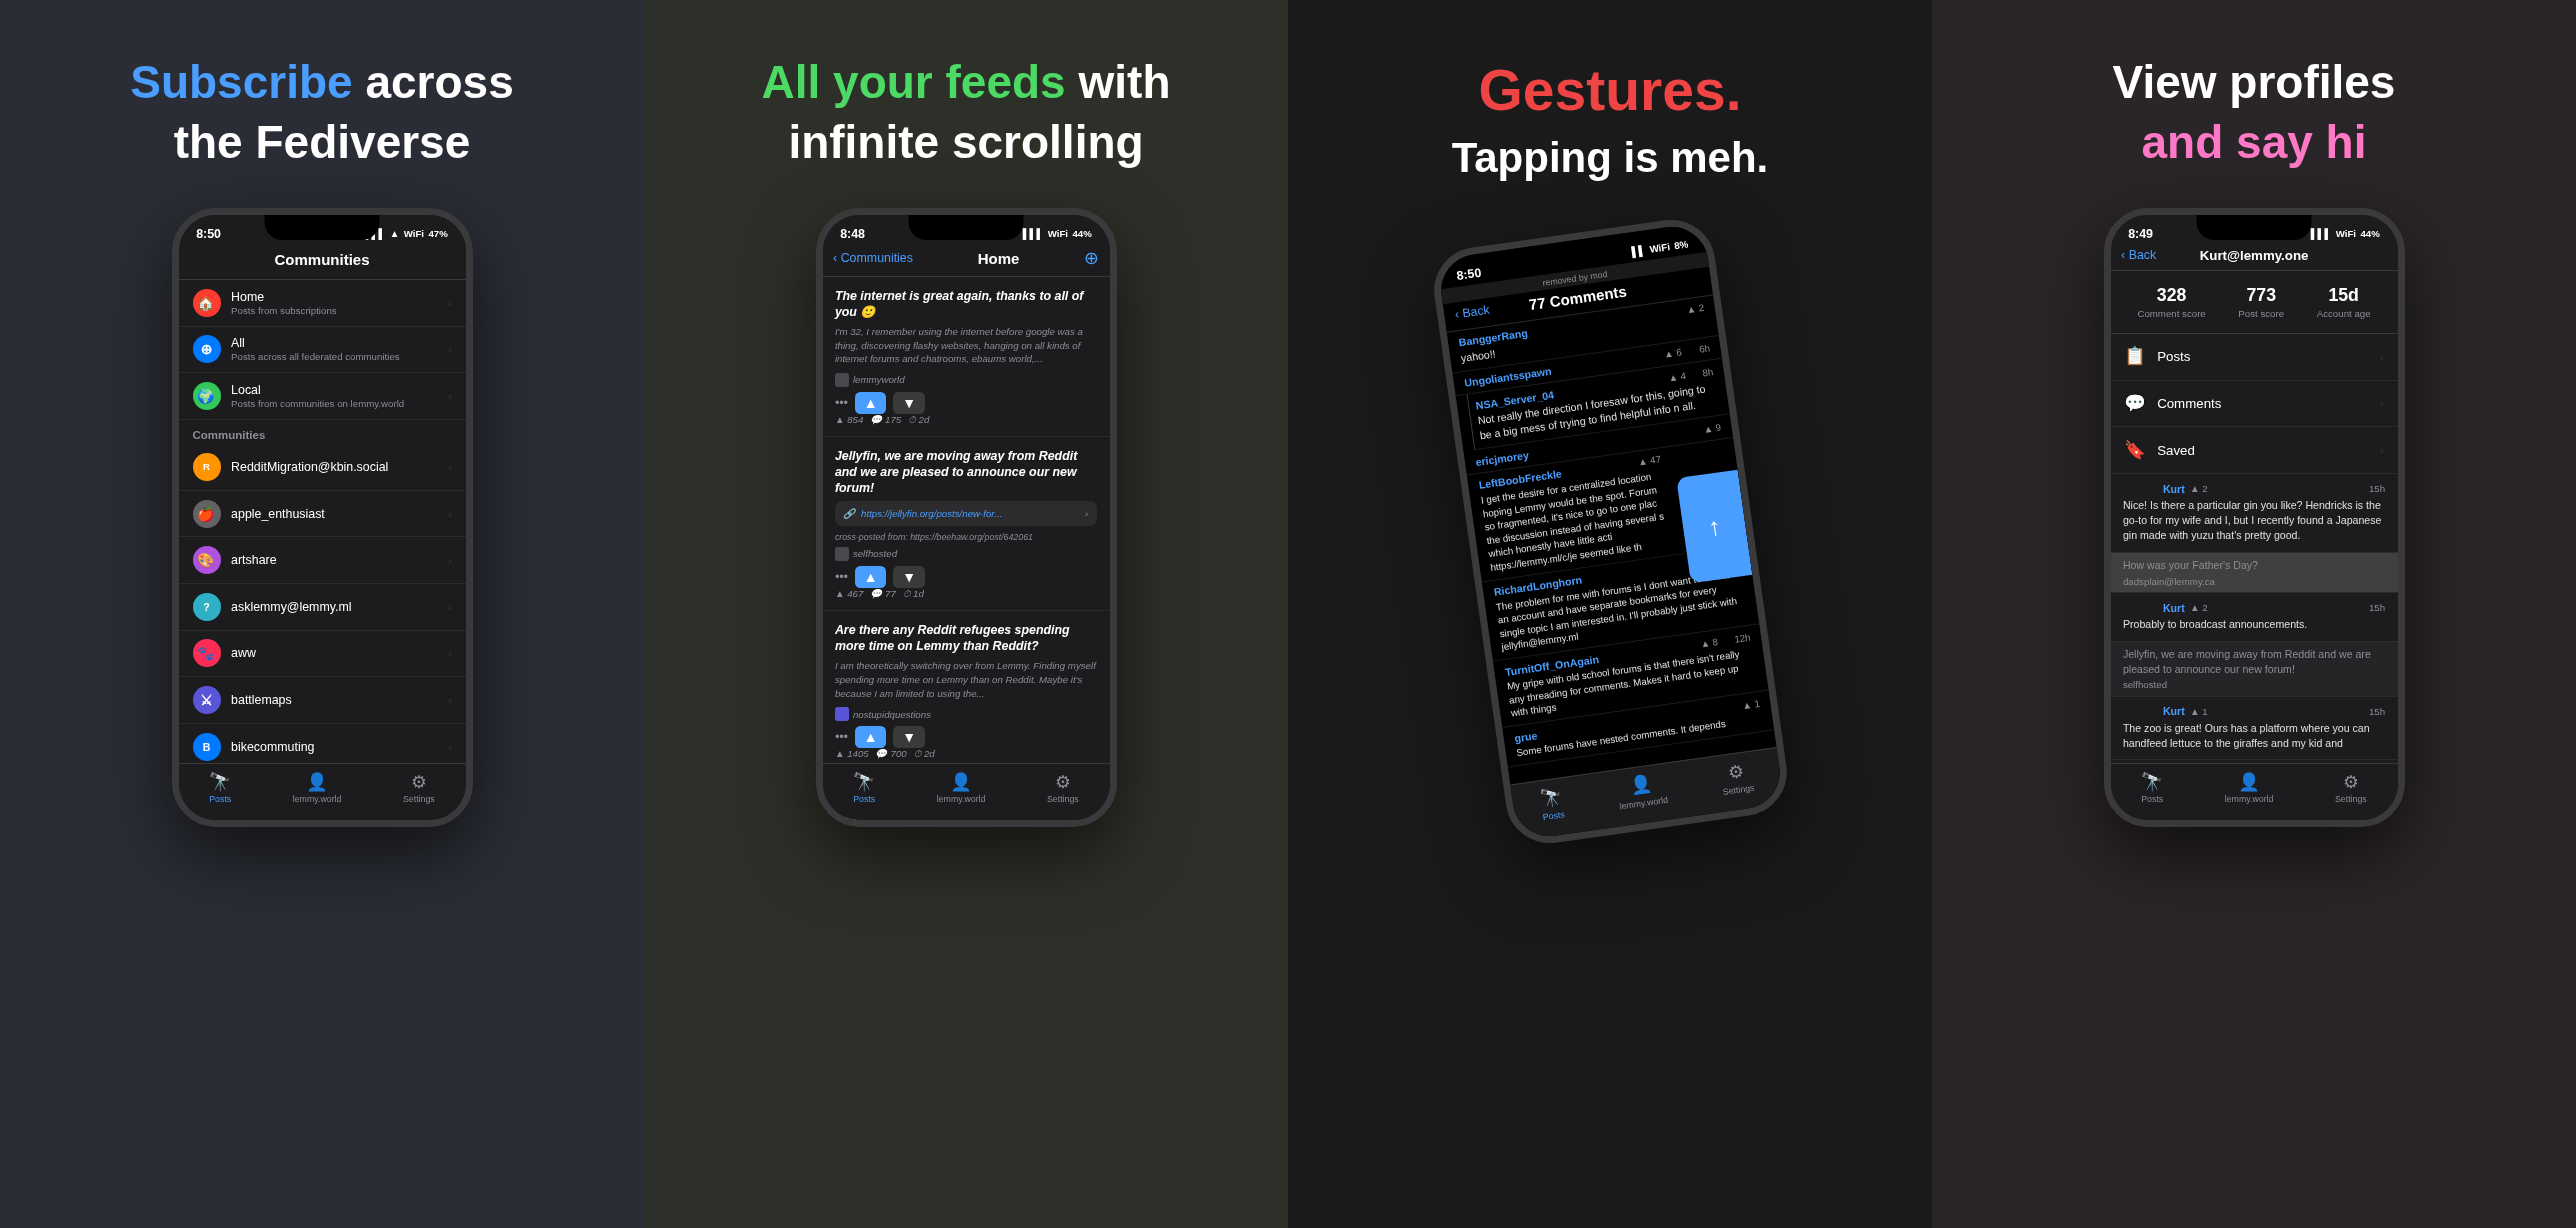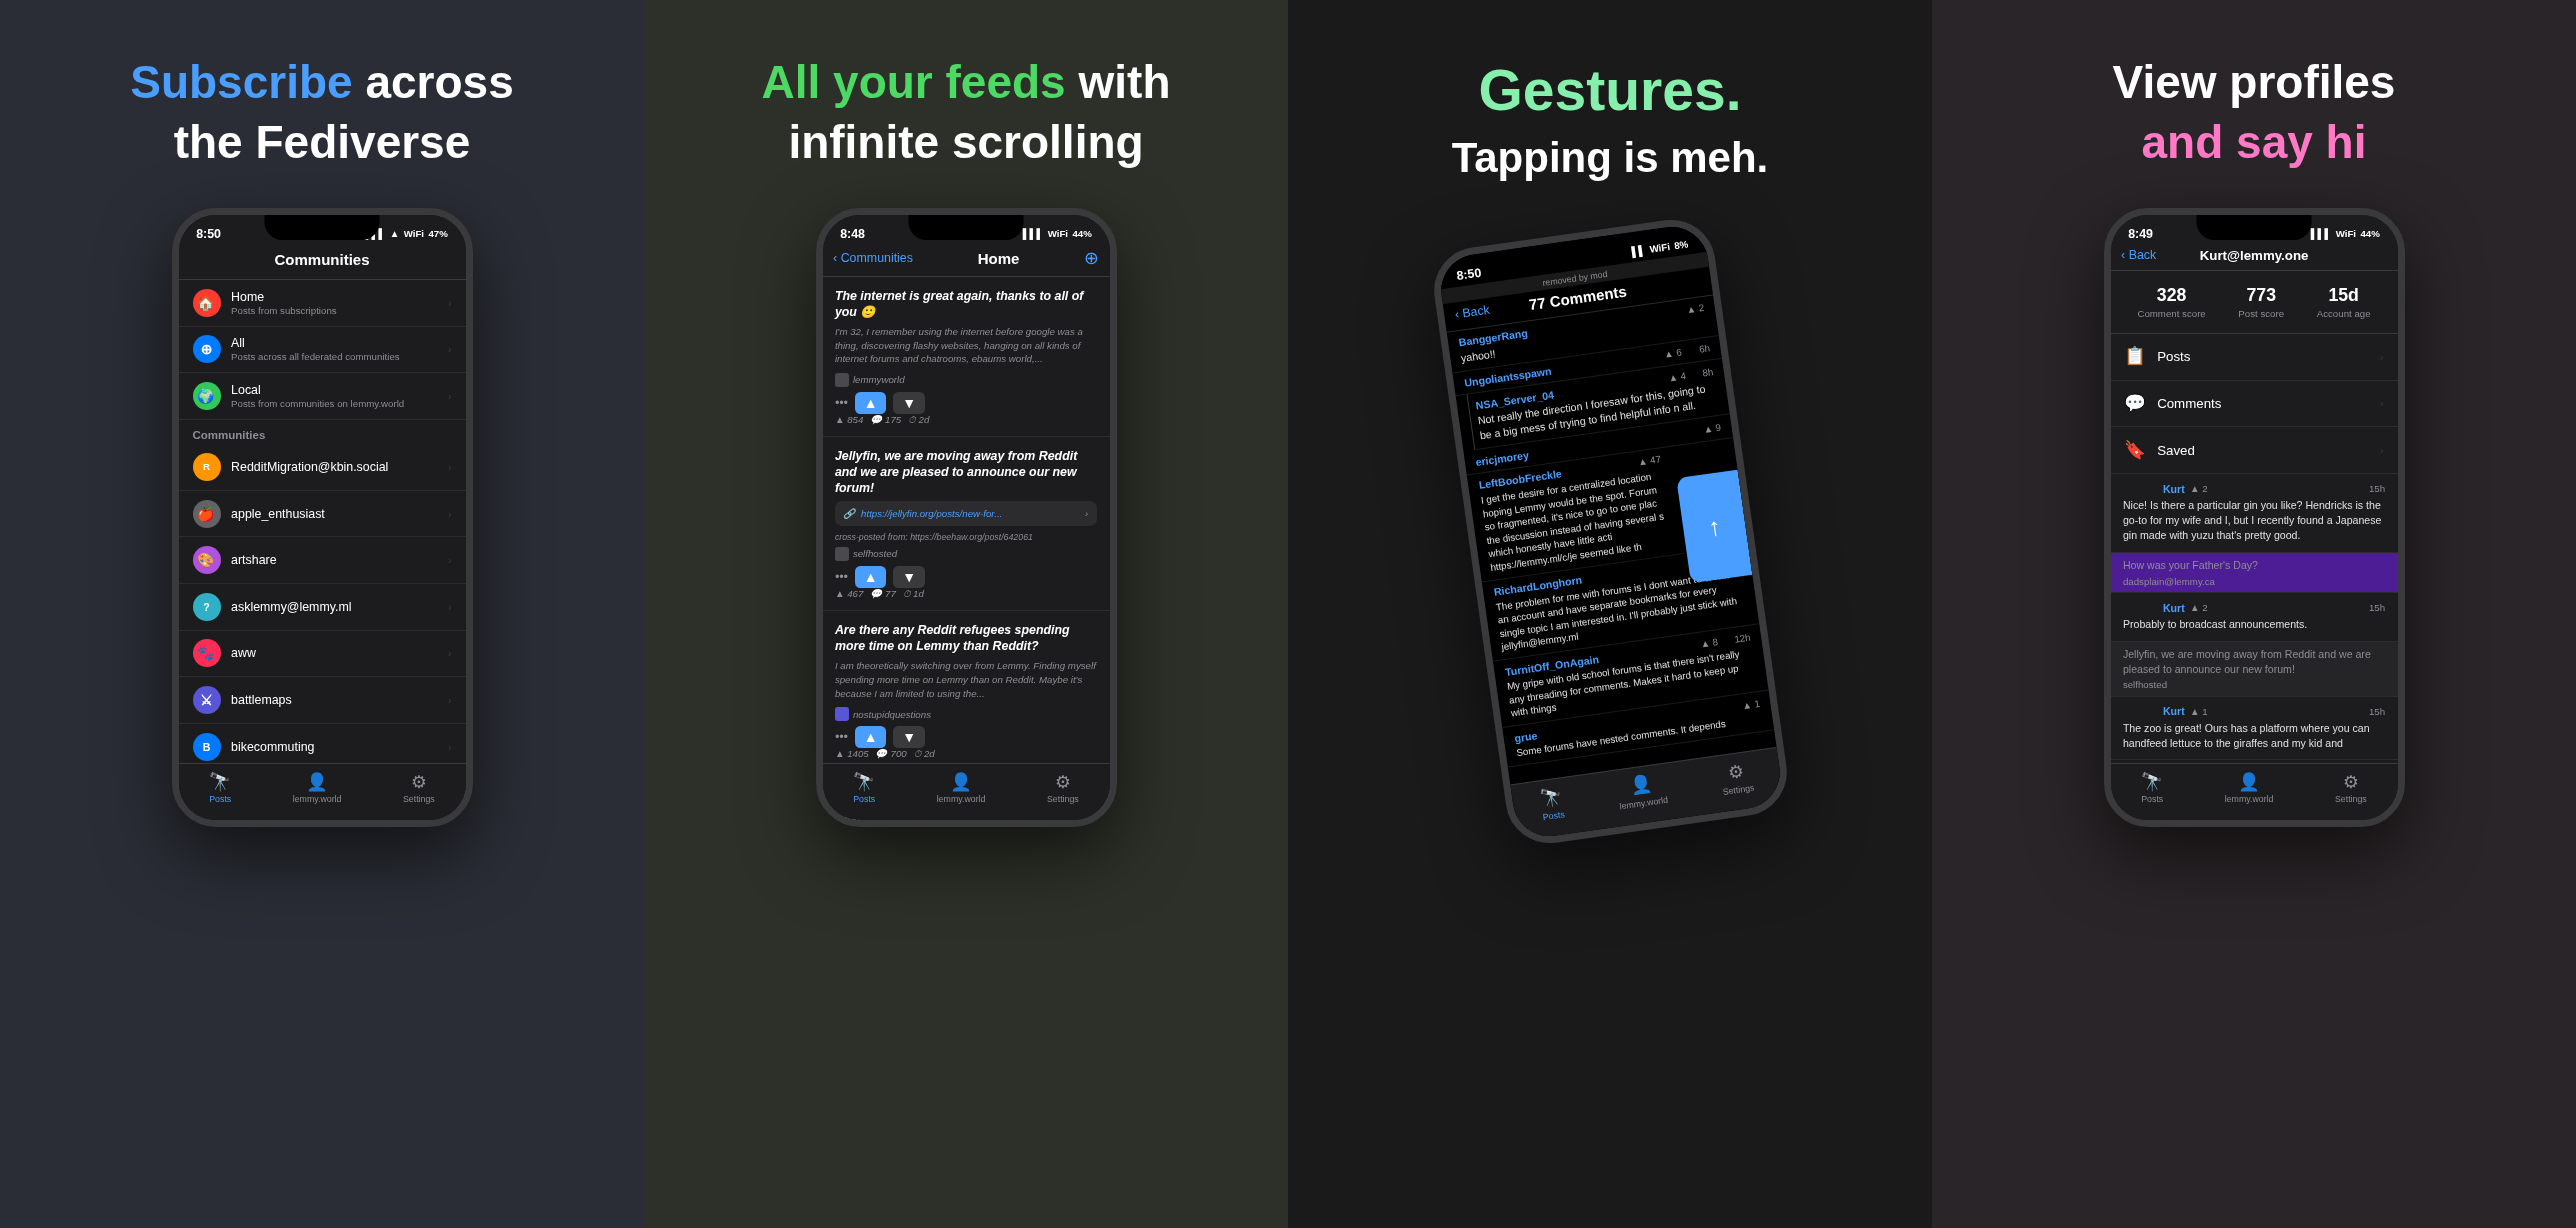--- a/index.html
+++ b/index.html
@@ -567,21 +567,21 @@
           <span class="tab-icon">⚙</span>
           <span>Settings</span>
         </div>
       </div>
     </div>
   </div>
 </div>
 
 <div class="panel panel-3">
   <div class="panel-title" style="text-align:center;">
-    <span style="color:#86efac;font-size:57px;">Gestures.</span><br>
+    <span style="color:#ef4444;font-size:57px;">Gestures.</span><br>
     <span style="color:#fff;font-size:42px;font-weight:700;">Tapping is meh.</span>
   </div>
 
   <div class="phone-frame tilted" style="margin-top:8.8px;">
     <div class="notch"></div>
     <div class="screen-comments">
       <div class="status-bar" style="background:#000;">
         <span class="time">8:50</span>
         <div class="status-icons">
           <span>▌▌</span>
@@ -738,21 +738,21 @@
 
       <div class="profile-comment-item">
         <div class="pcomment-header">
           <span class="pcomment-user">Kurt</span>
           <span class="pcomment-score">▲ 2</span>
           <span class="pcomment-time">15h</span>
         </div>
         <div class="pcomment-text">Nice! Is there a particular gin you like? Hendricks is the go-to for my wife and I, but I recently found a Japanese gin made with yuzu that's pretty good.</div>
       </div>
 
-      <div class="profile-comment-item" style="background:#4c1d95;padding:5.3px 12.4px;border-bottom:0.9px solid #2c2c2e;">
+      <div class="profile-comment-item" style="background:#404040;padding:5.3px 12.4px;border-bottom:0.9px solid #2c2c2e;">
         <div class="pcomment-text" style="color:#8e8e93;font-size:10.6px;">How was your Father's Day?</div>
         <div class="pcomment-source">dadsplain@lemmy.ca</div>
       </div>
 
       <div class="profile-comment-item">
         <div class="pcomment-header">
           <span class="pcomment-user">Kurt</span>
           <span class="pcomment-score">▲ 2</span>
           <span class="pcomment-time">15h</span>
         </div>

